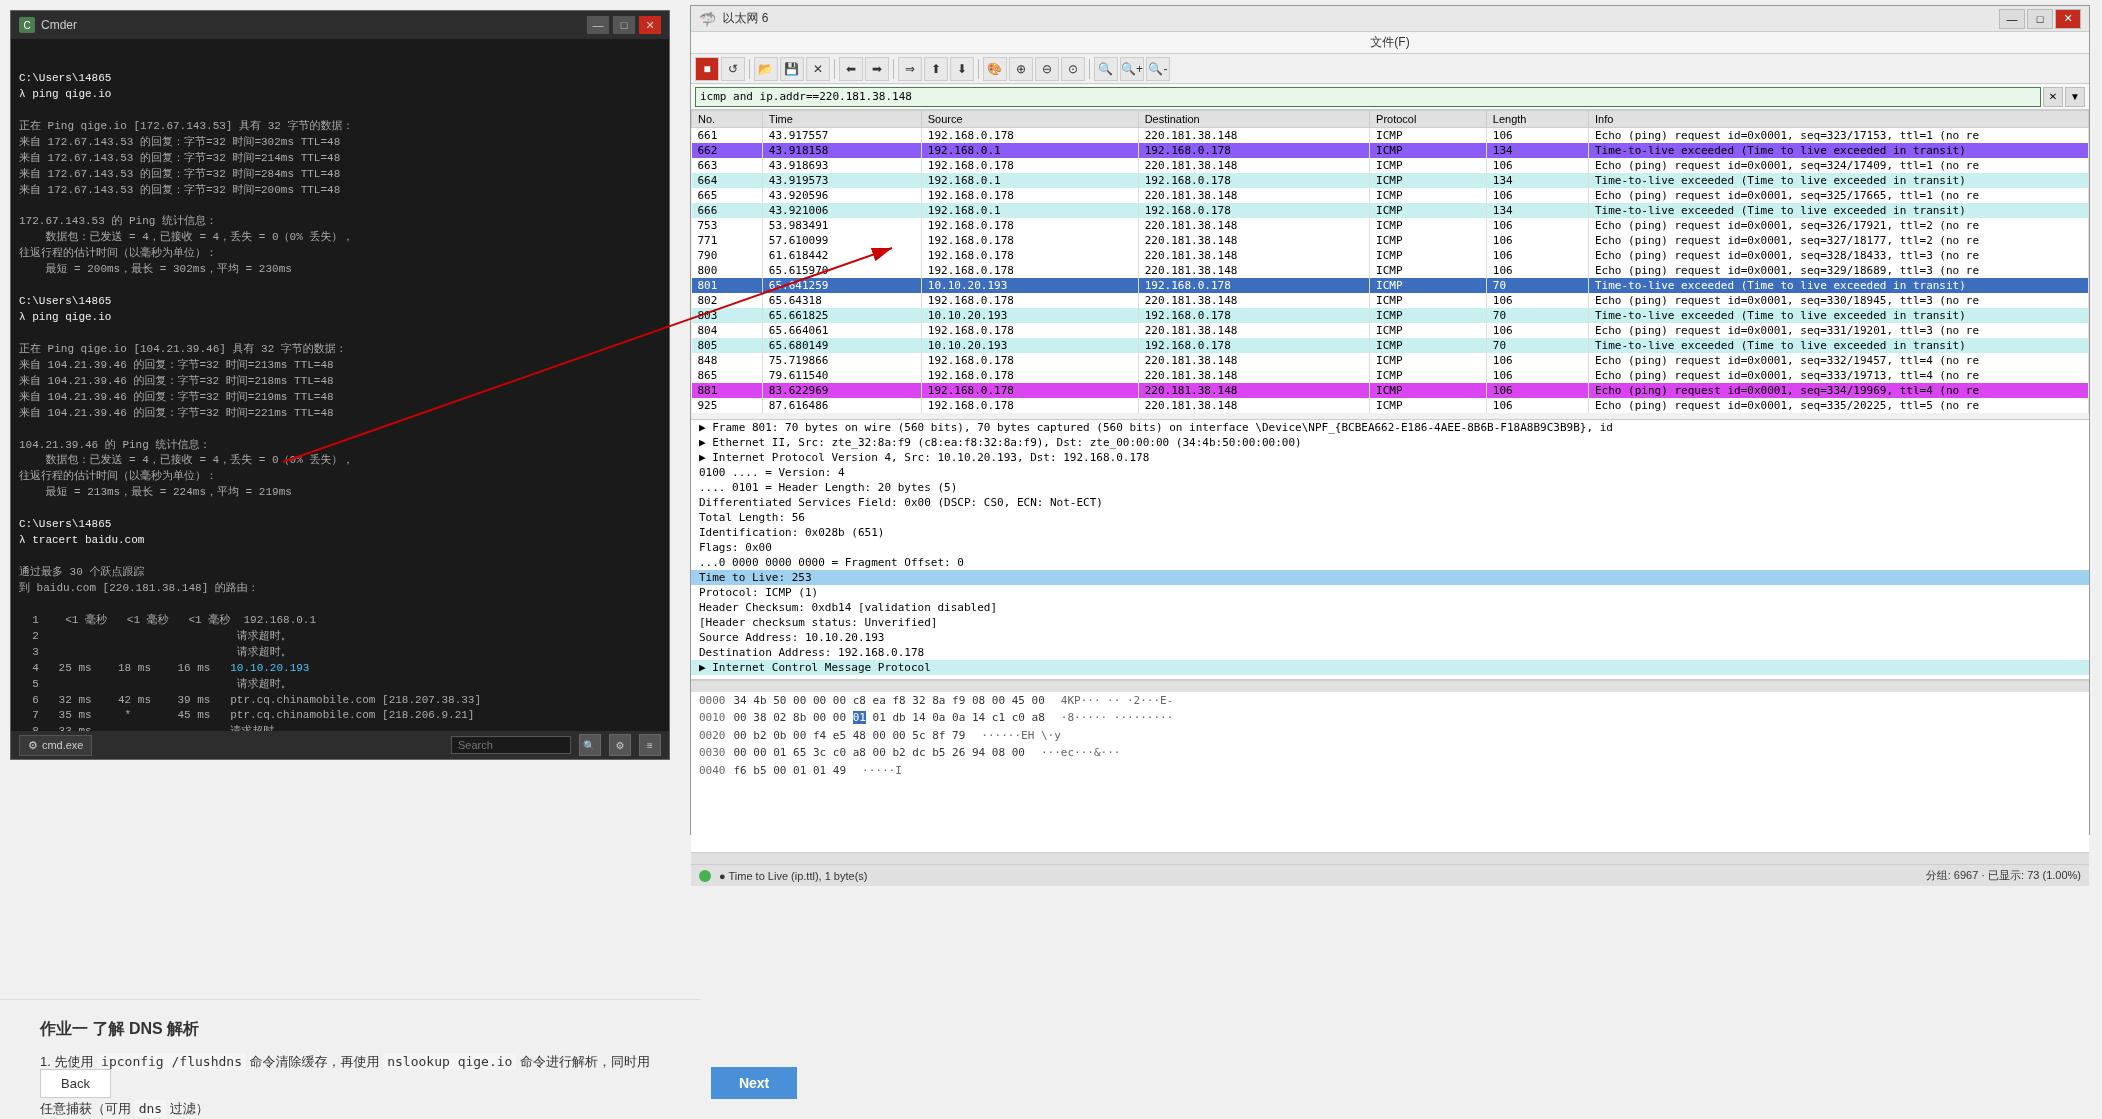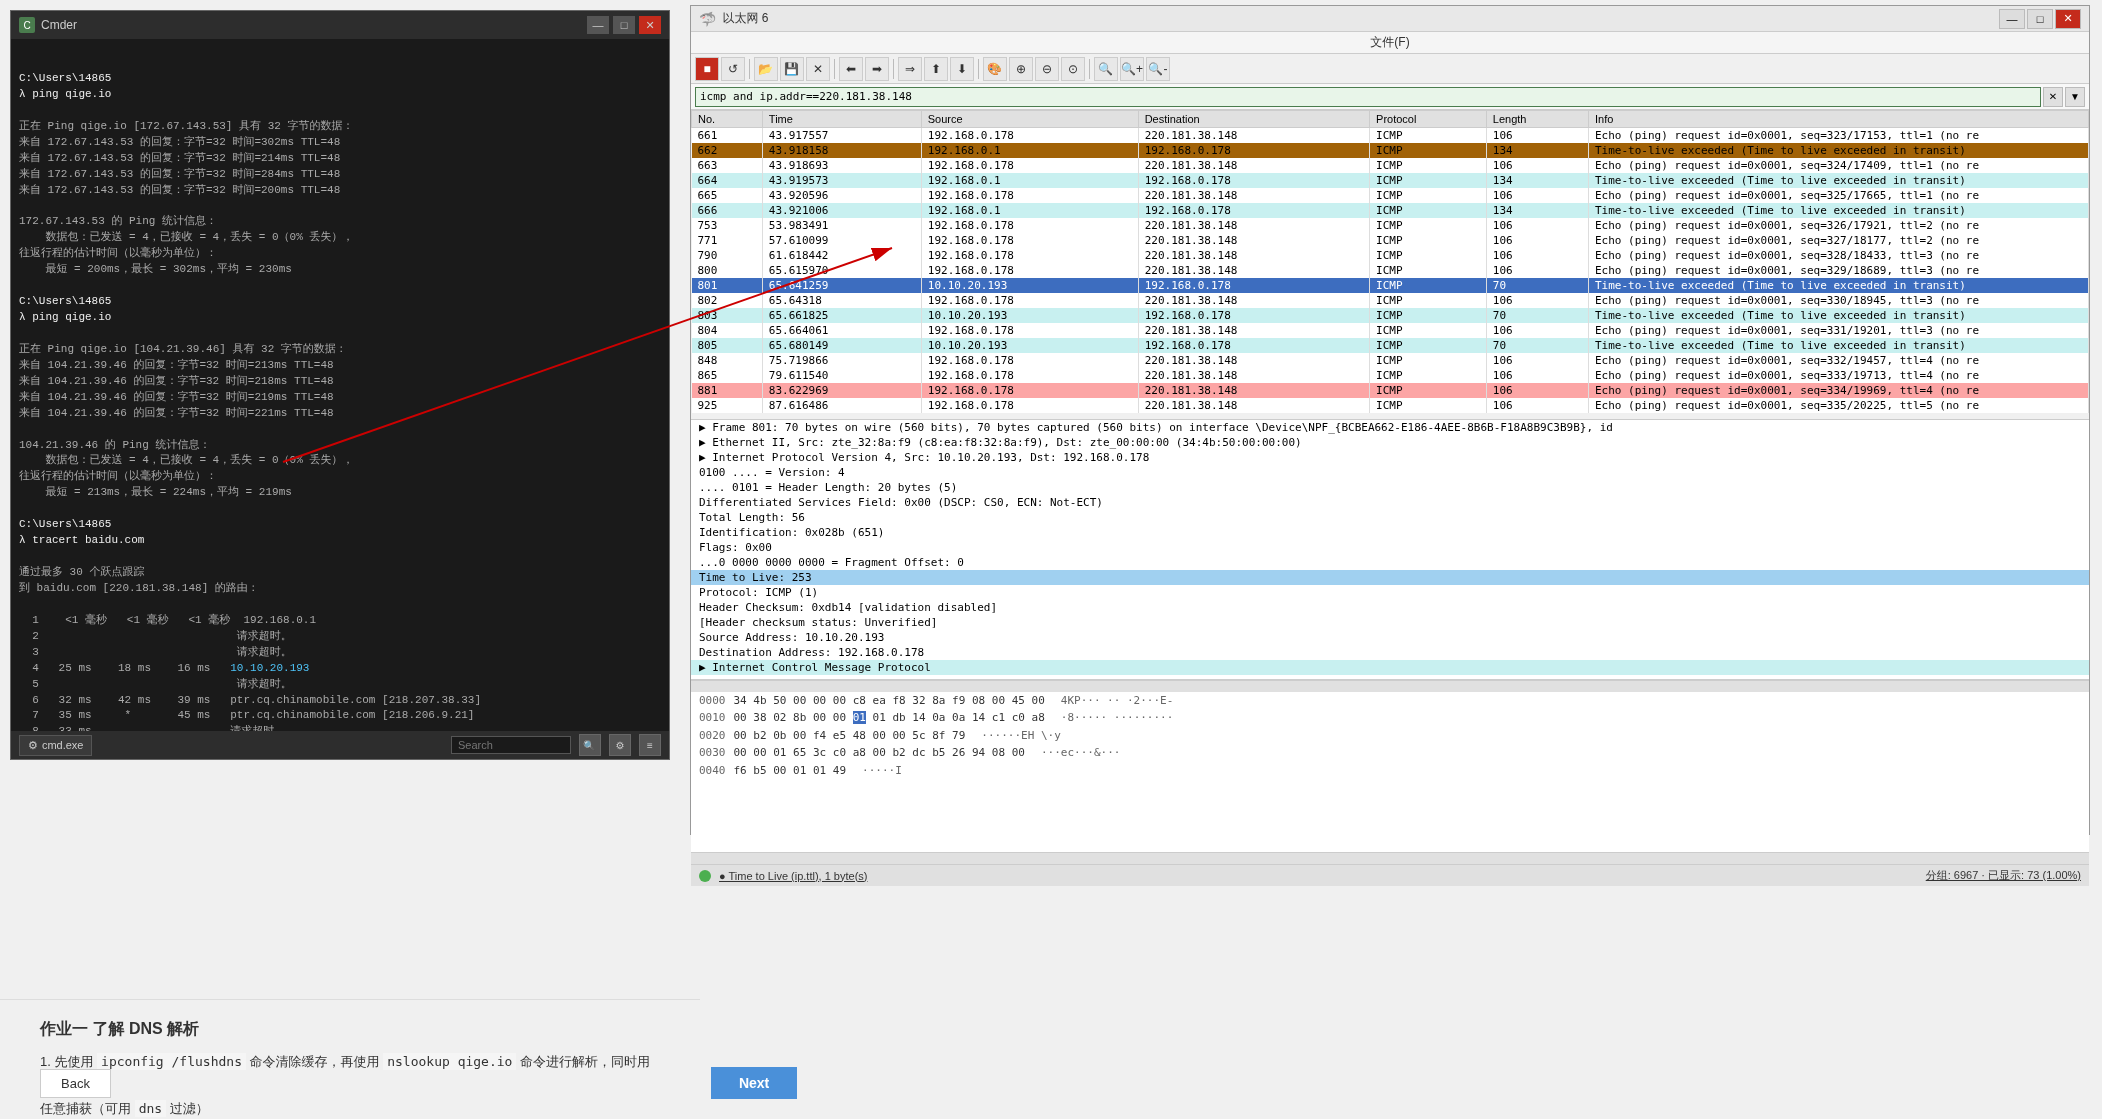--- a/index.html
+++ b/index.html
@@ -381,21 +381,20 @@
       background: #e0e0e0;
       height: 22px;
       display: flex;
       align-items: center;
       padding: 0 8px;
       border-top: 1px solid #ccc;
       flex-shrink: 0;
       justify-content: space-between;
       font-size: 11px;
       color: #333;
-      text-decoration: underline;
     }
 
     .ws-status-left {
       display: flex;
       align-items: center;
       gap: 8px;
     }
 
     .ws-status-indicator {
       width: 12px; height: 12px;
@@ -598,21 +597,21 @@
       <tbody id="packet-tbody">
       <tr style="background: rgb(255, 255, 255); color: rgb(0, 0, 0);">
             <td>661</td>
             <td>43.917557</td>
             <td>192.168.0.178</td>
             <td>220.181.38.148</td>
             <td>ICMP</td>
             <td>106</td>
             <td>Echo (ping) request  id=0x0001, seq=323/17153, ttl=1 (no re</td>
           </tr>
-          <tr style="background: #a16207; color: rgb(0, 0, 0);">
+          <tr style="background: #8b5cf6; color: rgb(0, 0, 0);">
             <td>662</td>
             <td>43.918158</td>
             <td>192.168.0.1</td>
             <td>192.168.0.178</td>
             <td>ICMP</td>
             <td>134</td>
             <td>Time-to-live exceeded (Time to live exceeded in transit)</td>
           </tr>
           <tr style="background: rgb(255, 255, 255); color: rgb(0, 0, 0);">
             <td>663</td>
@@ -742,21 +741,21 @@
           </tr>
           <tr style="background: rgb(255, 255, 255); color: rgb(0, 0, 0);">
             <td>865</td>
             <td>79.611540</td>
             <td>192.168.0.178</td>
             <td>220.181.38.148</td>
             <td>ICMP</td>
             <td>106</td>
             <td>Echo (ping) request  id=0x0001, seq=333/19713, ttl=4 (no re</td>
           </tr>
-          <tr style="background: #fca5a5; color: rgb(0, 0, 0);">
+          <tr style="background: #d946ef; color: rgb(0, 0, 0);">
             <td>881</td>
             <td>83.622969</td>
             <td>192.168.0.178</td>
             <td>220.181.38.148</td>
             <td>ICMP</td>
             <td>106</td>
             <td>Echo (ping) request  id=0x0001, seq=334/19969, ttl=4 (no re</td>
           </tr>
           <tr style="background: rgb(255, 255, 255); color: rgb(0, 0, 0);">
             <td>925</td>

